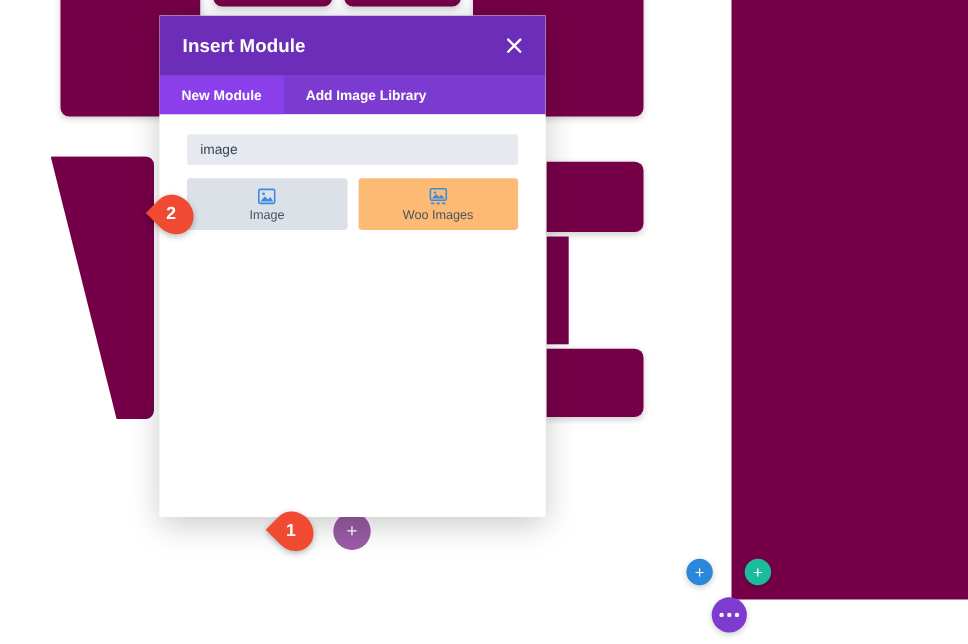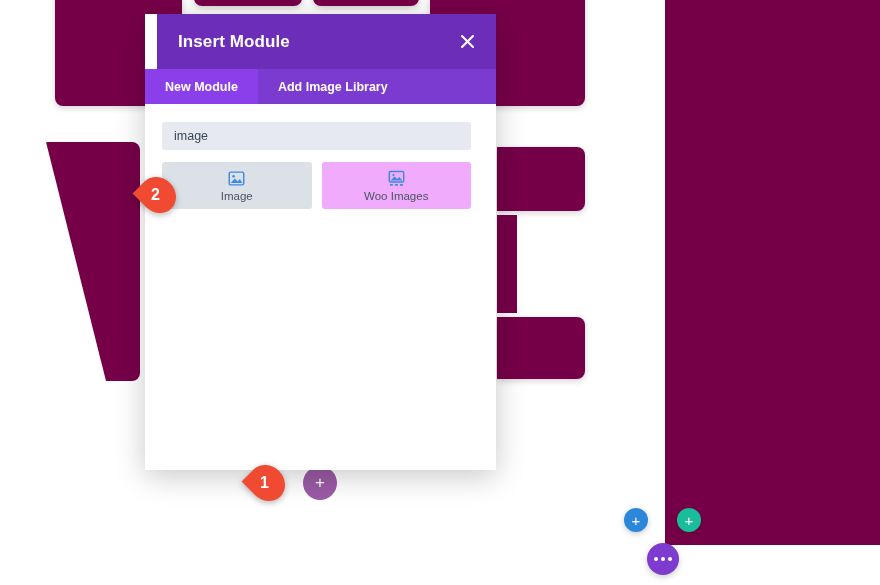--- a/index.html
+++ b/index.html
@@ -57,21 +57,20 @@
     flex-direction: column;
     overflow: hidden;
   }
   #modal-header {
     height: 55px;
     background: #6C2EB9;
     display: flex;
     align-items: center;
     padding: 0 16px 0 21px;
     flex: 0 0 auto;
-    margin-left: 12px;
   }
   #modal-title {
     color: #ffffff;
     font-size: 17px;
     font-weight: bold;
     letter-spacing: 0.1px;
     flex: 1 1 auto;
   }
   #close-btn {
     width: 26px; height: 26px;
@@ -96,21 +95,21 @@
     font-size: 12.5px;
     font-weight: bold;
     cursor: pointer;
     white-space: nowrap;
   }
   .tab.active { background: #8B3FEB; }
 
   #modal-body {
     flex: 1 1 auto;
     background: #ffffff;
-    padding: 18px 25px 0 17px;
+    padding: 18px 25px 0 25px;
   }
 
   #search-input {
     width: 100%;
     height: 28px;
     background: #e6eaf0;
     border: none;
     border-radius: 3px;
     padding: 0 12px;
     font-family: "Liberation Sans", sans-serif;
@@ -121,21 +120,21 @@
   #search-input::placeholder { color: #97a1ae; }
 
   #module-grid {
     margin-top: 12px;
     display: grid;
     grid-template-columns: 1fr 1fr;
     gap: 10px;
   }
   .module-card {
     height: 47px;
-    background: #f0abfc;
+    background: #fdba74;
     border-radius: 3px;
     display: flex;
     flex-direction: column;
     align-items: center;
     justify-content: center;
     gap: 3px;
     cursor: pointer;
   }
   .module-card.hovered { background: #dce1e8; }
   .module-card .mc-label {

